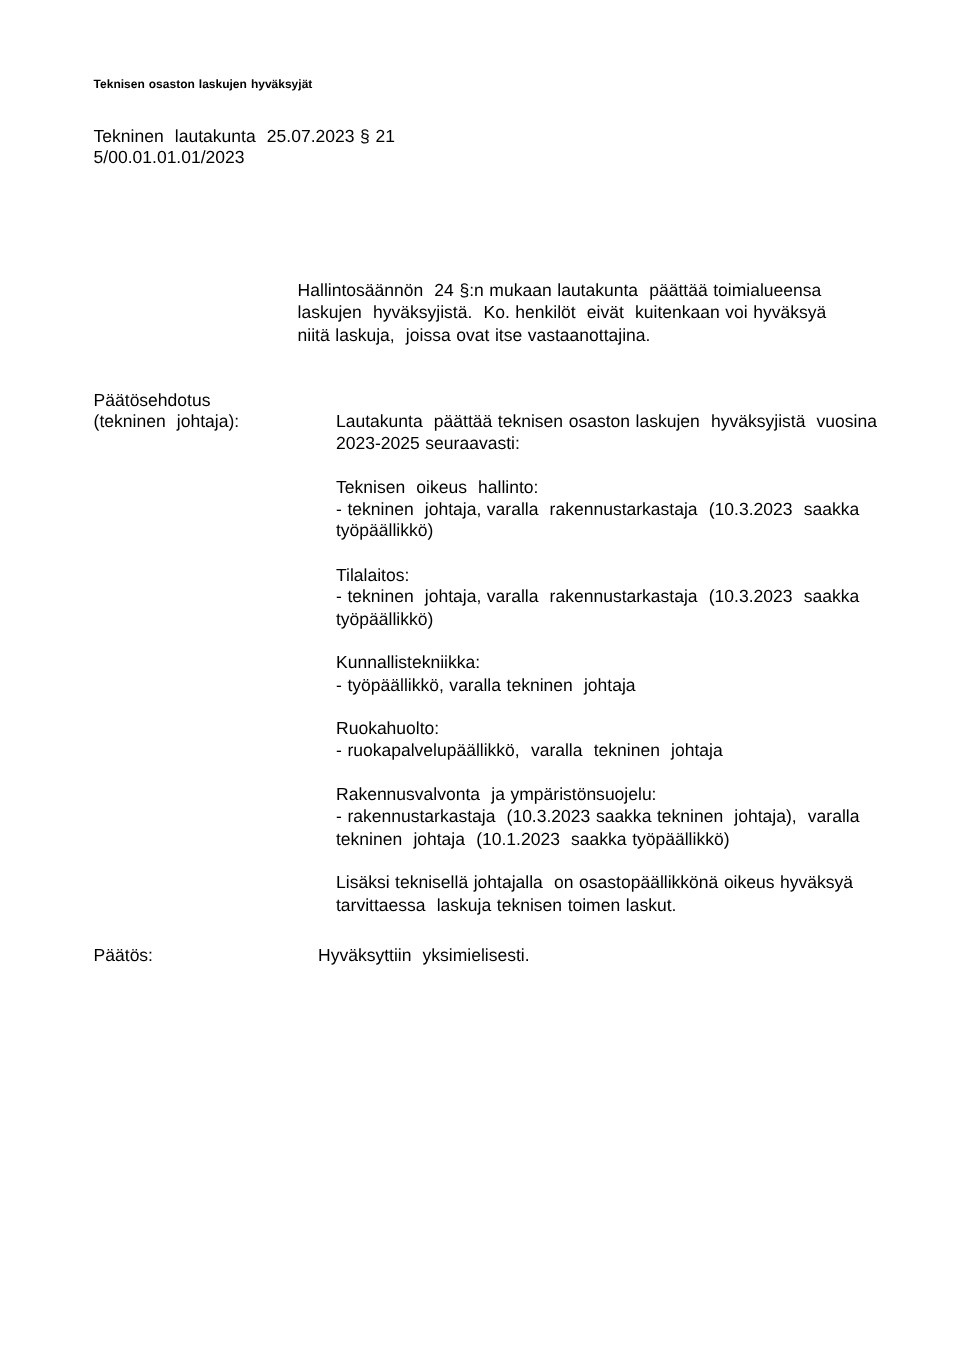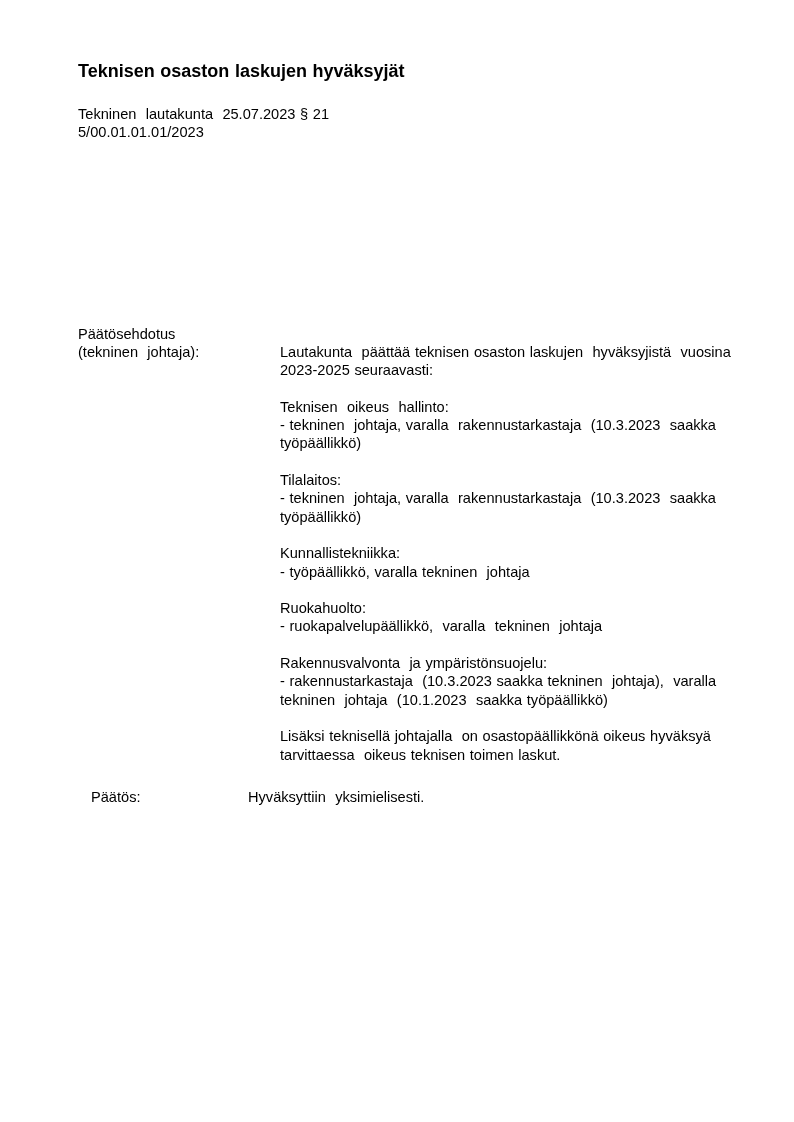--- a/index.html
+++ b/index.html
@@ -22,45 +22,50 @@
   .abs { position: absolute; }
   .line {
     white-space: pre-wrap;
     word-spacing: 0.6px;
     min-height: 18.3px;
   }
   .title-block {
     left: 78px;
     top: 62px;
     font-weight: bold;
-    font-size: 18px;
+    font-size: 10px;
   }
   .meta-block       { left: 78px;  top: 105px; width: 420px; }
   .preparer-block   { left: 248px; top: 179px; width: 480px; }
   .regulation-block { left: 248px; top: 234px; width: 480px; }
   .proposal-label   { left: 78px;  top: 325px; width: 165px; }
   .proposal-content { left: 248px; top: 343px; width: 480px; margin-left: 32px; }
   .proposal-content .para { margin: 0 0 18.3px 0; }
   .proposal-content .para:last-child { margin-bottom: 0; }
-  .decision-label   { left: 91px;  top: 788px; width: 165px; }
-  .decision-text    { left: 248px; top: 788px; width: 480px; }
+  .decision-label   { left: 78px;  top: 788px; width: 165px; }
+  .decision-text    { left: 265px; top: 788px; width: 480px; }
 </style>
 </head>
 <body>
 
 <div class="page">
 
   <div class="abs title-block line">Teknisen osaston laskujen hyväksyjät</div>
 
   <div class="abs meta-block">
       <div class="line">Tekninen  lautakunta  25.07.2023 § 21</div>
       <div class="line">5/00.01.01.01/2023</div>
     </div>
 
 
+  <div class="abs regulation-block">
+      <div class="line">Hallintosäännön  24 §:n mukaan lautakunta  päättää toimialueensa</div>
+      <div class="line">laskujen  hyväksyjistä.  Ko. henkilöt  eivät  kuitenkaan voi hyväksyä</div>
+      <div class="line">niitä laskuja,  joissa ovat itse vastaanottajina.</div>
+    </div>
 
   <div class="abs proposal-label">
       <div class="line">Päätösehdotus</div>
       <div class="line">(tekninen  johtaja):</div>
     </div>
 
   <div class="abs proposal-content">
       <div class="para">
         <div class="line">Lautakunta  päättää teknisen osaston laskujen  hyväksyjistä  vuosina</div>
         <div class="line">2023-2025 seuraavasti:</div>
@@ -83,21 +88,21 @@
         <div class="line">Ruokahuolto:</div>
         <div class="line">- ruokapalvelupäällikkö,  varalla  tekninen  johtaja</div>
       </div>
       <div class="para">
         <div class="line">Rakennusvalvonta  ja ympäristönsuojelu:</div>
         <div class="line">- rakennustarkastaja  (10.3.2023 saakka tekninen  johtaja),  varalla</div>
         <div class="line">tekninen  johtaja  (10.1.2023  saakka työpäällikkö)</div>
       </div>
       <div class="para">
         <div class="line">Lisäksi teknisellä johtajalla  on osastopäällikkönä oikeus hyväksyä</div>
-        <div class="line">tarvittaessa  oikeus teknisen toimen laskut.</div>
+        <div class="line">tarvittaessa  laskuja teknisen toimen laskut.</div>
       </div>
     </div>
 
   <div class="abs decision-label line">Päätös:</div>
 
   <div class="abs decision-text line">Hyväksyttiin  yksimielisesti.</div>
 
 </div>
 
 </body></html>

